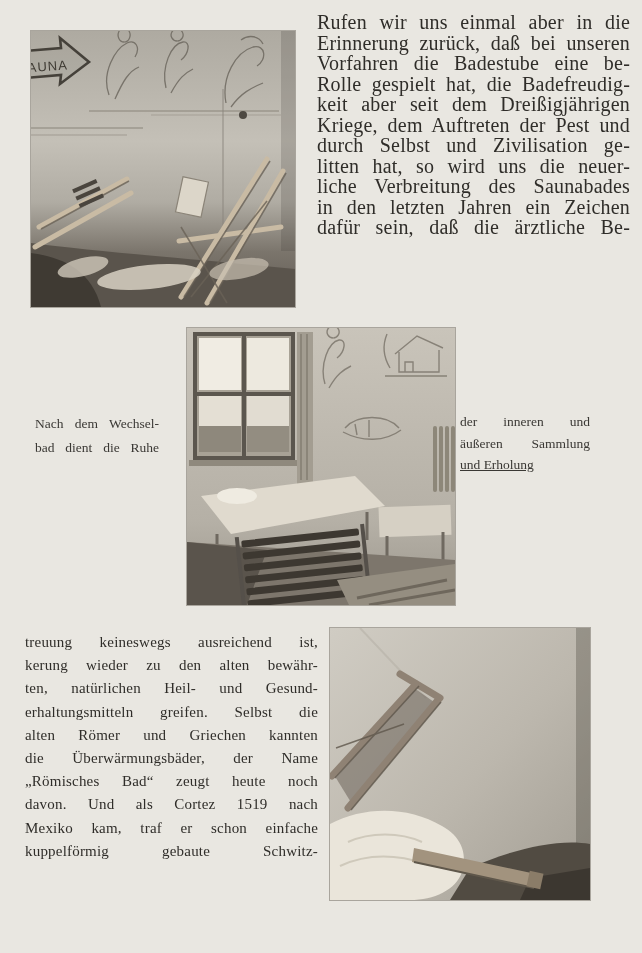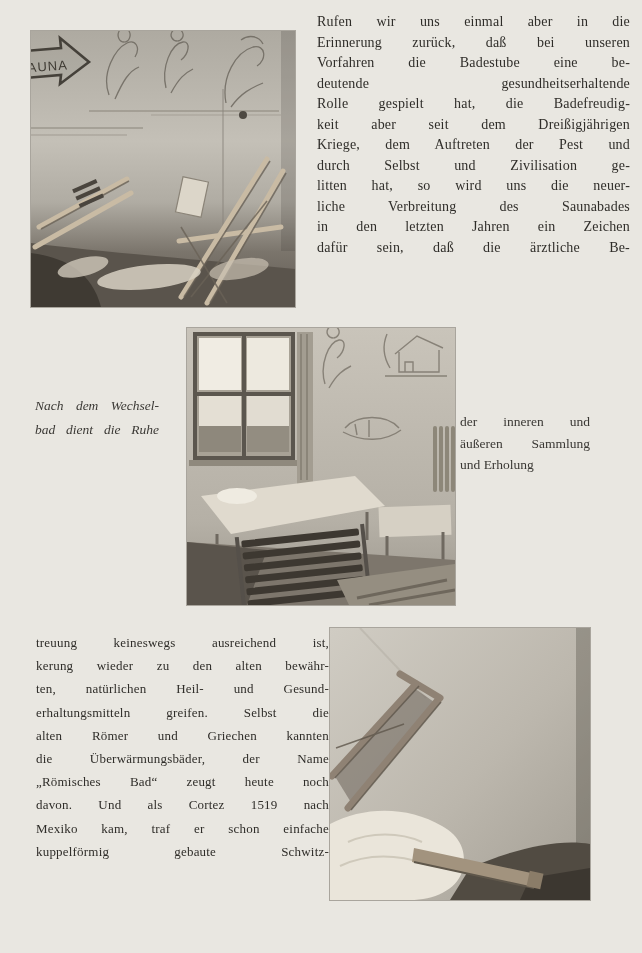--- a/index.html
+++ b/index.html
@@ -9,26 +9,26 @@
     position:relative; width:642px; height:953px;
     background:#e9e7e1; overflow:hidden; color:#2f2d29;
   }
   .photo {
     position:absolute; background:#a8a399;
     box-shadow: inset 0 0 18px 4px rgba(40,36,30,.35), 0 0 0 1px rgba(90,85,76,.45);
   }
   .photo svg { display:block; width:100%; height:100%; }
   .col { position:absolute; }
   .tline { text-align:justify; text-align-last:justify; }
-  .col-top-right { left:317px; top:12px; width:313px; font-size:14px; line-height:20.5px; letter-spacing:.2px; }
-  .col-bottom-left { left:36px; top:631px; width:293px; font-size:13px; line-height:23.2px; letter-spacing:.2px; }
+  .col-top-right { left:317px; top:12px; width:313px; font-size:20px; line-height:20.5px; letter-spacing:.2px; }
+  .col-bottom-left { left:25px; top:631px; width:293px; font-size:15px; line-height:23.2px; letter-spacing:.2px; }
   .cap { position:absolute; font-size:13.5px; color:#3a3834; }
-  .cap-left  { left:35px;  top:394px; width:124px; line-height:23.5px;font-style:italic; }
+  .cap-left  { left:35px;  top:412px; width:124px; line-height:23.5px; }
   .cap-right { left:460px; top:411px; width:130px; line-height:21.5px; }
-  .cap-right .tline:last-child { text-align-last:left; }
+  .cap-right .tline:last-child { text-align-last:left;text-decoration:underline; }
 </style>
 </head>
 <body>
 
 <div class="page">
 
   <div class="photo" style="left:31px; top:31px; width:264px; height:276px;">
     <svg viewBox="0 0 264 276" preserveAspectRatio="none">
       <defs>
         <linearGradient id="p1wall" x1="0" y1="0" x2="0" y2="1">
@@ -98,21 +98,20 @@
         <ellipse cx="52" cy="236" rx="26" ry="9" transform="rotate(-14 52 236)" fill="#cfc8ba" opacity=".8"></ellipse>
         <ellipse cx="208" cy="238" rx="30" ry="10" transform="rotate(-10 208 238)" fill="#c9c1b2" opacity=".7"></ellipse>
       </g>
     </svg>
   </div>
 
   <div class="col col-top-right">
       <div class="tline">Rufen wir uns einmal aber in die</div>
       <div class="tline">Erinnerung zurück, daß bei unseren</div>
       <div class="tline">Vorfahren die Badestube eine be-</div>
-      <div class="tline">deutende gesundheitserhaltende</div>
       <div class="tline">Rolle gespielt hat, die Badefreudig-</div>
       <div class="tline">keit aber seit dem Dreißigjährigen</div>
       <div class="tline">Kriege, dem Auftreten der Pest und</div>
       <div class="tline">durch Selbst und Zivilisation ge-</div>
       <div class="tline">litten hat, so wird uns die neuer-</div>
       <div class="tline">liche Verbreitung des Saunabades</div>
       <div class="tline">in den letzten Jahren ein Zeichen</div>
       <div class="tline">dafür sein, daß die ärztliche Be-</div>
     </div>
 

